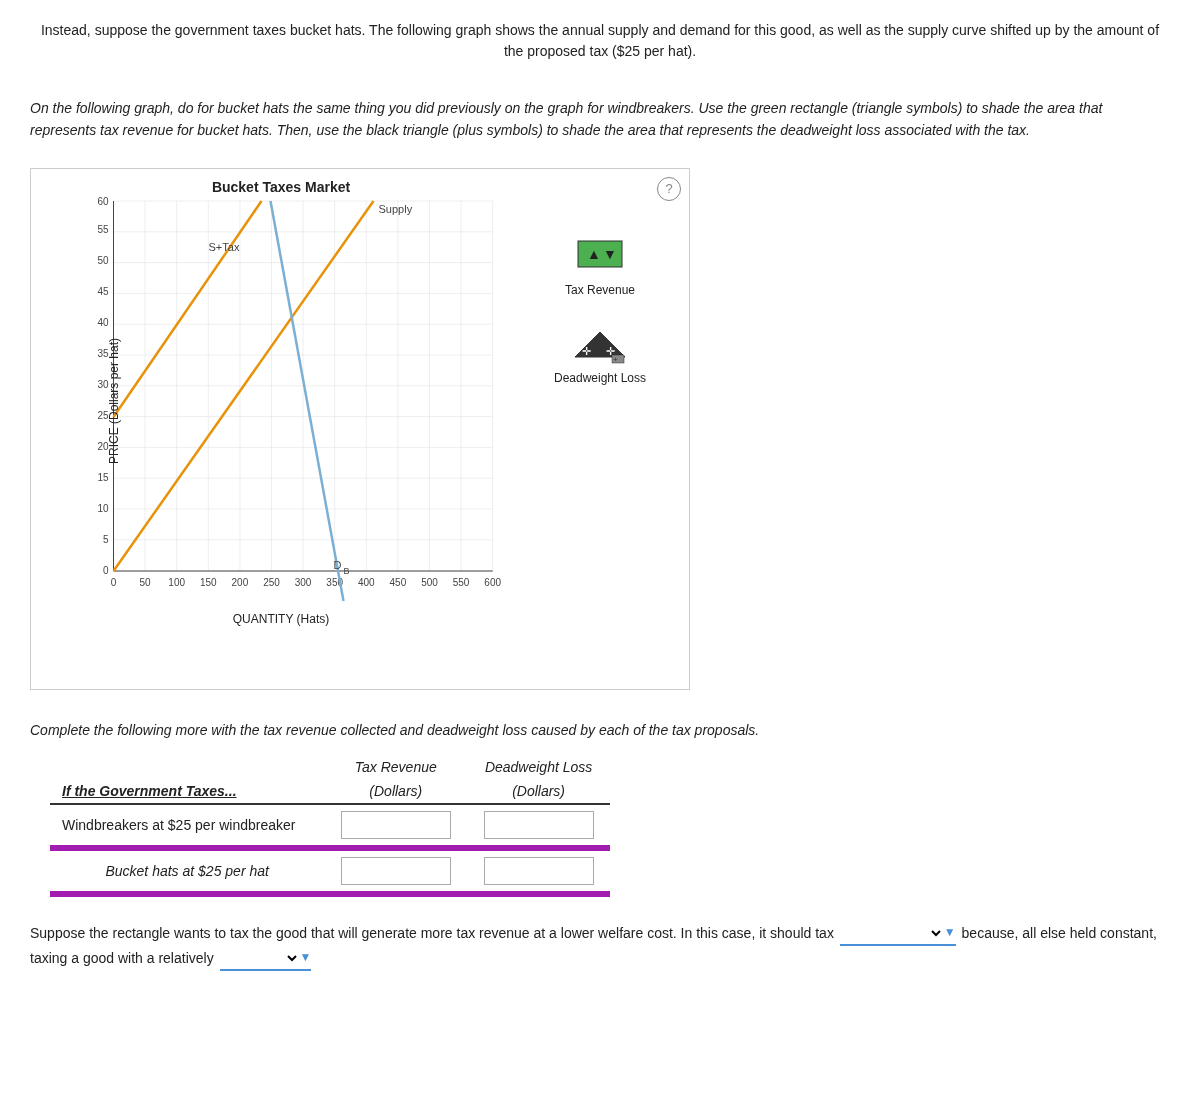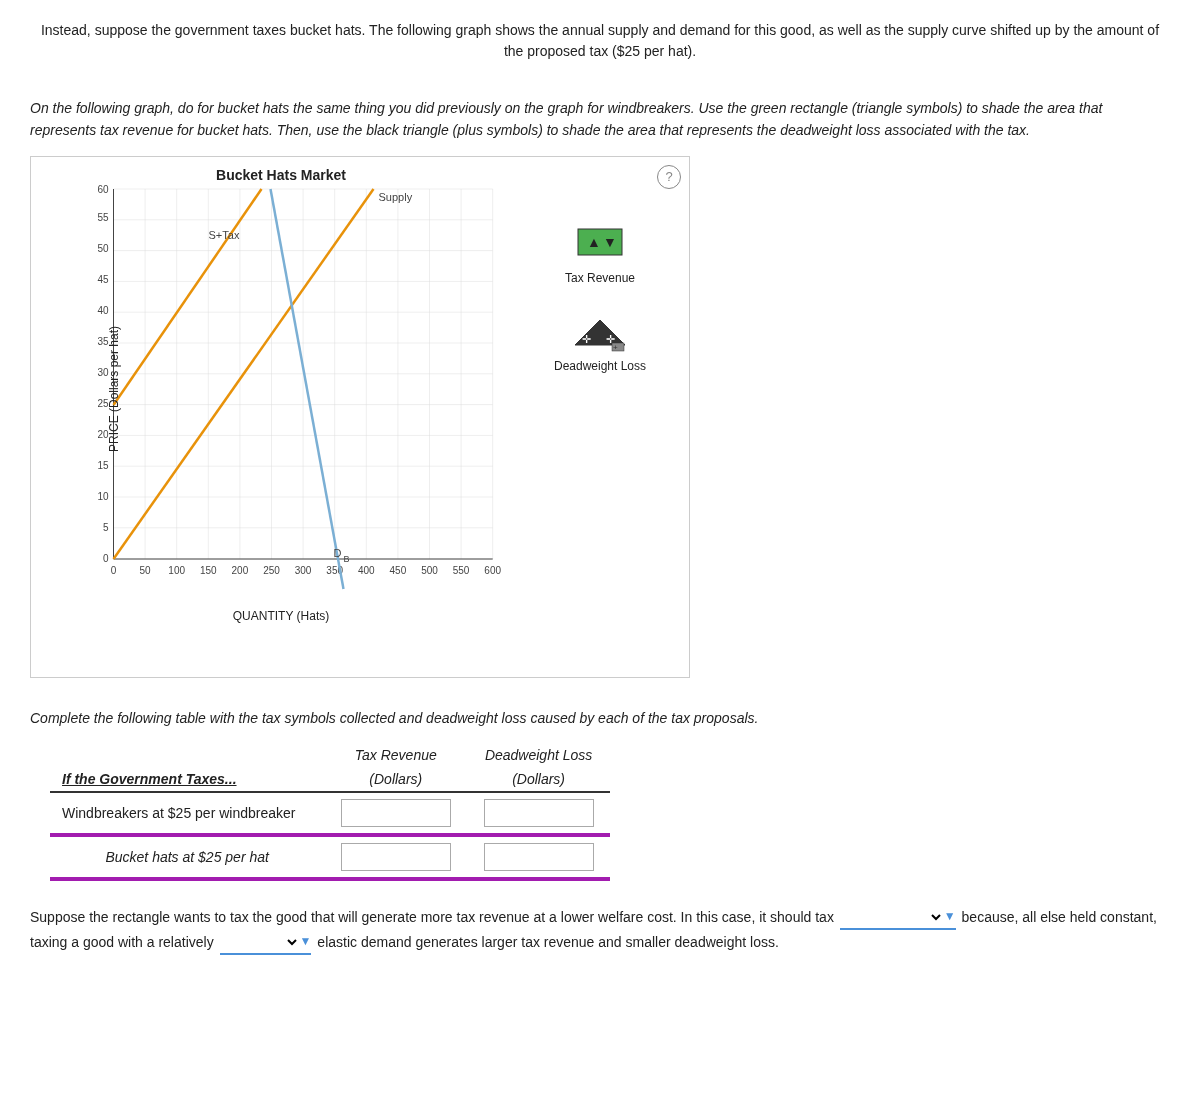--- a/index.html
+++ b/index.html
@@ -11,21 +11,21 @@
       padding: 20px 30px;
       max-width: 1200px;
     }
     .intro-text {
       margin-bottom: 19px;
       line-height: 1.5;
       text-align: center;
     }
     .italic-text {
       font-style: italic;
-      margin-bottom: 14px;
+      margin-bottom: 26px;
       line-height: 1.6;
     }
     .graph-container {
       border: 1px solid #ccc;
       padding: 10px 10px 10px 10px;
       display: flex;
       width: 660px;
       position: relative;
       background: #fff;
       margin-bottom: 30px;
@@ -51,21 +51,21 @@
       position: absolute;
       left: -45px;
       top: 50%;
       transform: translateY(-50%) rotate(-90deg);
       font-size: 12px;
       white-space: nowrap;
     }
     .x-axis-label {
       text-align: center;
       font-size: 12px;
-      margin-top: 20px;
+      margin-top: 11px;
     }
     .legend-area {
       flex: 1;
       padding: 20px 10px;
       display: flex;
       flex-direction: column;
       justify-content: flex-start;
       gap: 30px;
       padding-top: 60px;
     }
@@ -116,21 +116,21 @@
       border-bottom: 2px solid #222;
       font-size: 14px;
     }
     table.data-table th.left-col {
       text-align: left;
       font-weight: bold;
     }
     table.data-table td {
       text-align: center;
       padding: 6px 12px;
-      border-bottom: 4px solid #a21caf;
+      border-bottom: 6px solid #a21caf;
     }
     table.data-table td.left-col {
       text-align: center;
     }
     table.data-table thead tr:first-child th {
       border-bottom: none;
       font-style: italic;
     }
     .th-main {
       border-bottom: 2px solid #333 !important;
@@ -187,21 +187,21 @@
 <br>
 
 
 <p class="italic-text">On the following graph, do for bucket hats the same thing you did previously on the graph for windbreakers. Use the green rectangle (triangle symbols) to shade the area that represents tax revenue for bucket hats. Then, use the black triangle (plus symbols) to shade the area that represents the deadweight loss associated with the tax.</p>
 
 
 <div class="graph-container">
   <div class="help-btn">?</div>
 
   <div class="chart-area">
-    <div class="chart-title">Bucket Hats Market</div>
+    <div class="chart-title">Bucket Taxes Market</div>
     <div style="position:relative; margin-left:55px; margin-right:10px; height:400px;">
       <span class="y-axis-label">PRICE (Dollars per hat)</span>
       <svg class="chart-svg" viewBox="0 0 380 400">
 
         <g class="chart-grid">
 
           <line x1="0" y1="0" x2="0" y2="370"></line>
           <line x1="31.6" y1="0" x2="31.6" y2="370"></line>
           <line x1="63.2" y1="0" x2="63.2" y2="370"></line>
           <line x1="94.8" y1="0" x2="94.8" y2="370"></line>
@@ -300,21 +300,21 @@
         <rect x="42" y="28" width="12" height="8" fill="#888" stroke="#333" stroke-width="0.5"></rect>
         <text x="43" y="35" font-size="8" fill="#333">+</text>
       </svg>
       <span class="legend-label">Deadweight Loss</span>
     </div>
   </div>
 </div>
 
 
 <div class="table-section">
-  <p class="table-intro">Complete the following table with the tax symbols collected and deadweight loss caused by each of the tax proposals.</p>
+  <p class="table-intro">Complete the following more with the tax revenue collected and deadweight loss caused by each of the tax proposals.</p>
 
   <table class="data-table">
     <thead>
       <tr>
         <th class="left-col th-main" rowspan="2" style="border-bottom: 2px solid #333; vertical-align:bottom;">If the Government Taxes...</th>
         <th style="border-bottom:none; text-align:center;">Tax Revenue</th>
         <th style="border-bottom:none; text-align:center;">Deadweight Loss</th>
       </tr>
       <tr>
         <th style="border-bottom: 2px solid #333; font-style:italic; text-align:center;">(Dollars)</th>
@@ -360,18 +360,17 @@
     <span class="dropdown-inline">
       <select>
         <option value=""></option>
         <option value="more">more</option>
         <option value="less">less</option>
         <option value="inelastic">inelastic</option>
         <option value="elastic">elastic</option>
       </select>
       <span style="color:#4a90d9; font-size:12px;">▼</span>
     </span>
-    <span>elastic demand generates larger tax revenue and smaller deadweight loss.</span>
   </p>
 </div>
 
 
 
 
 </body></html>

